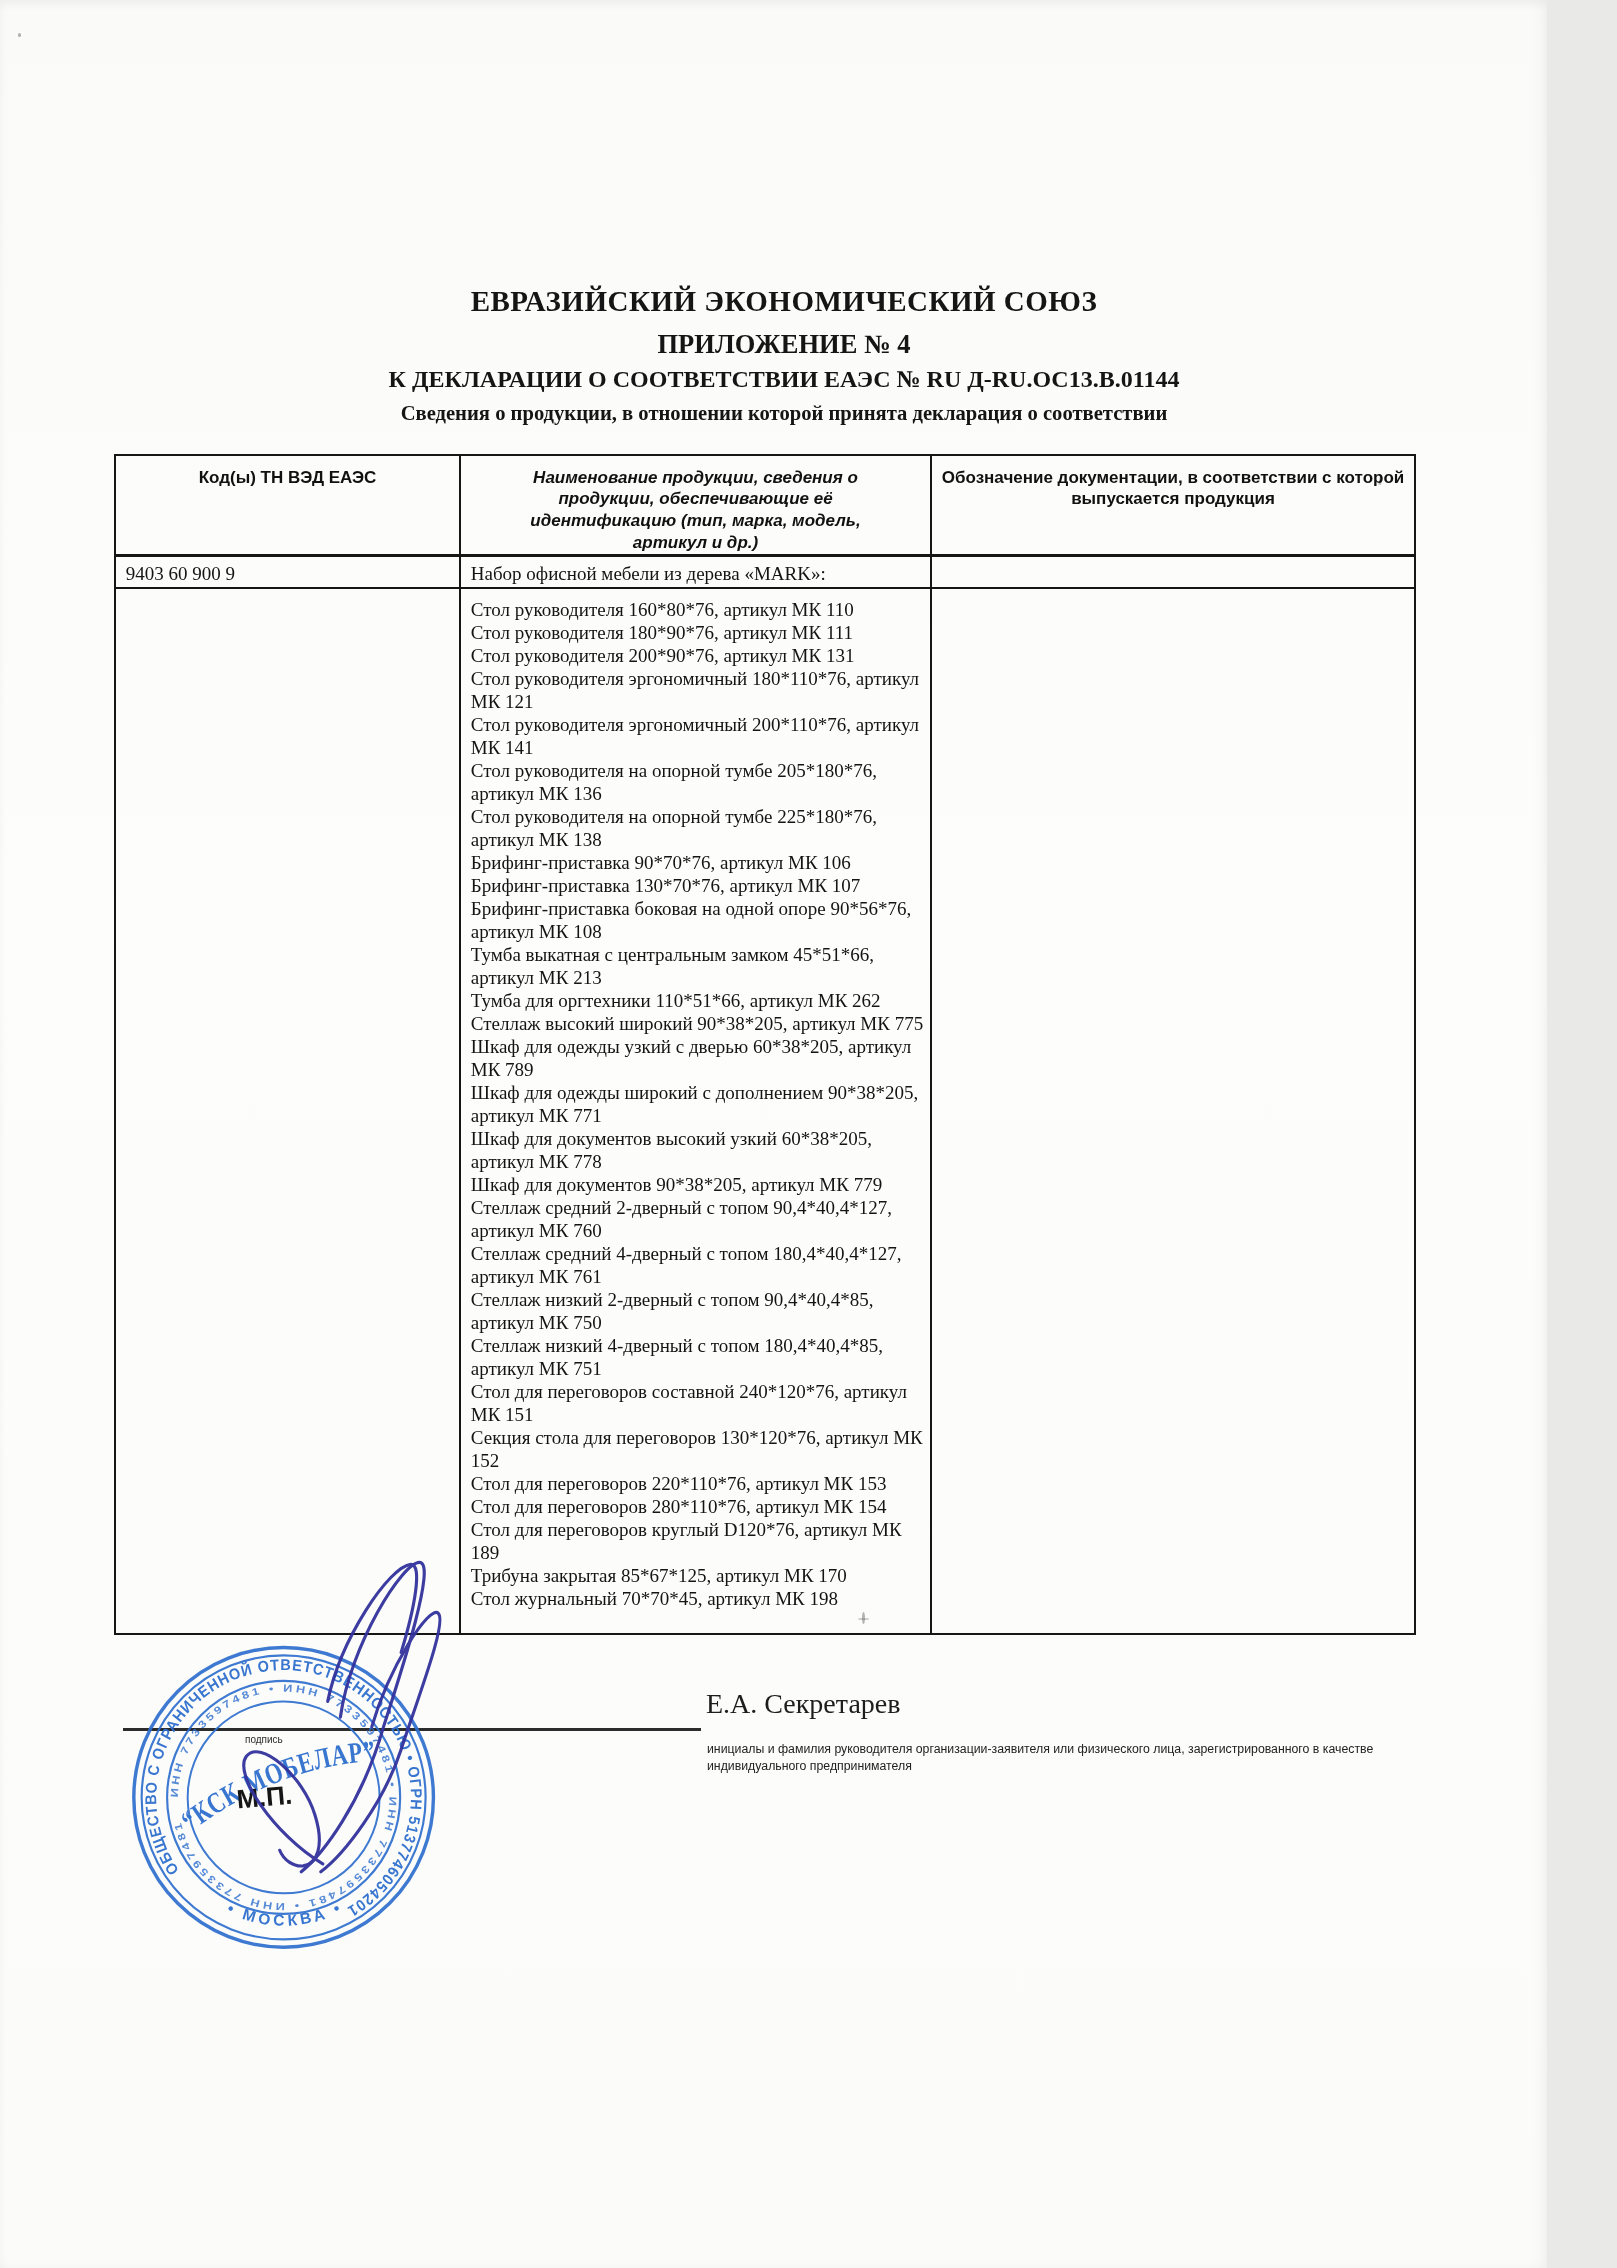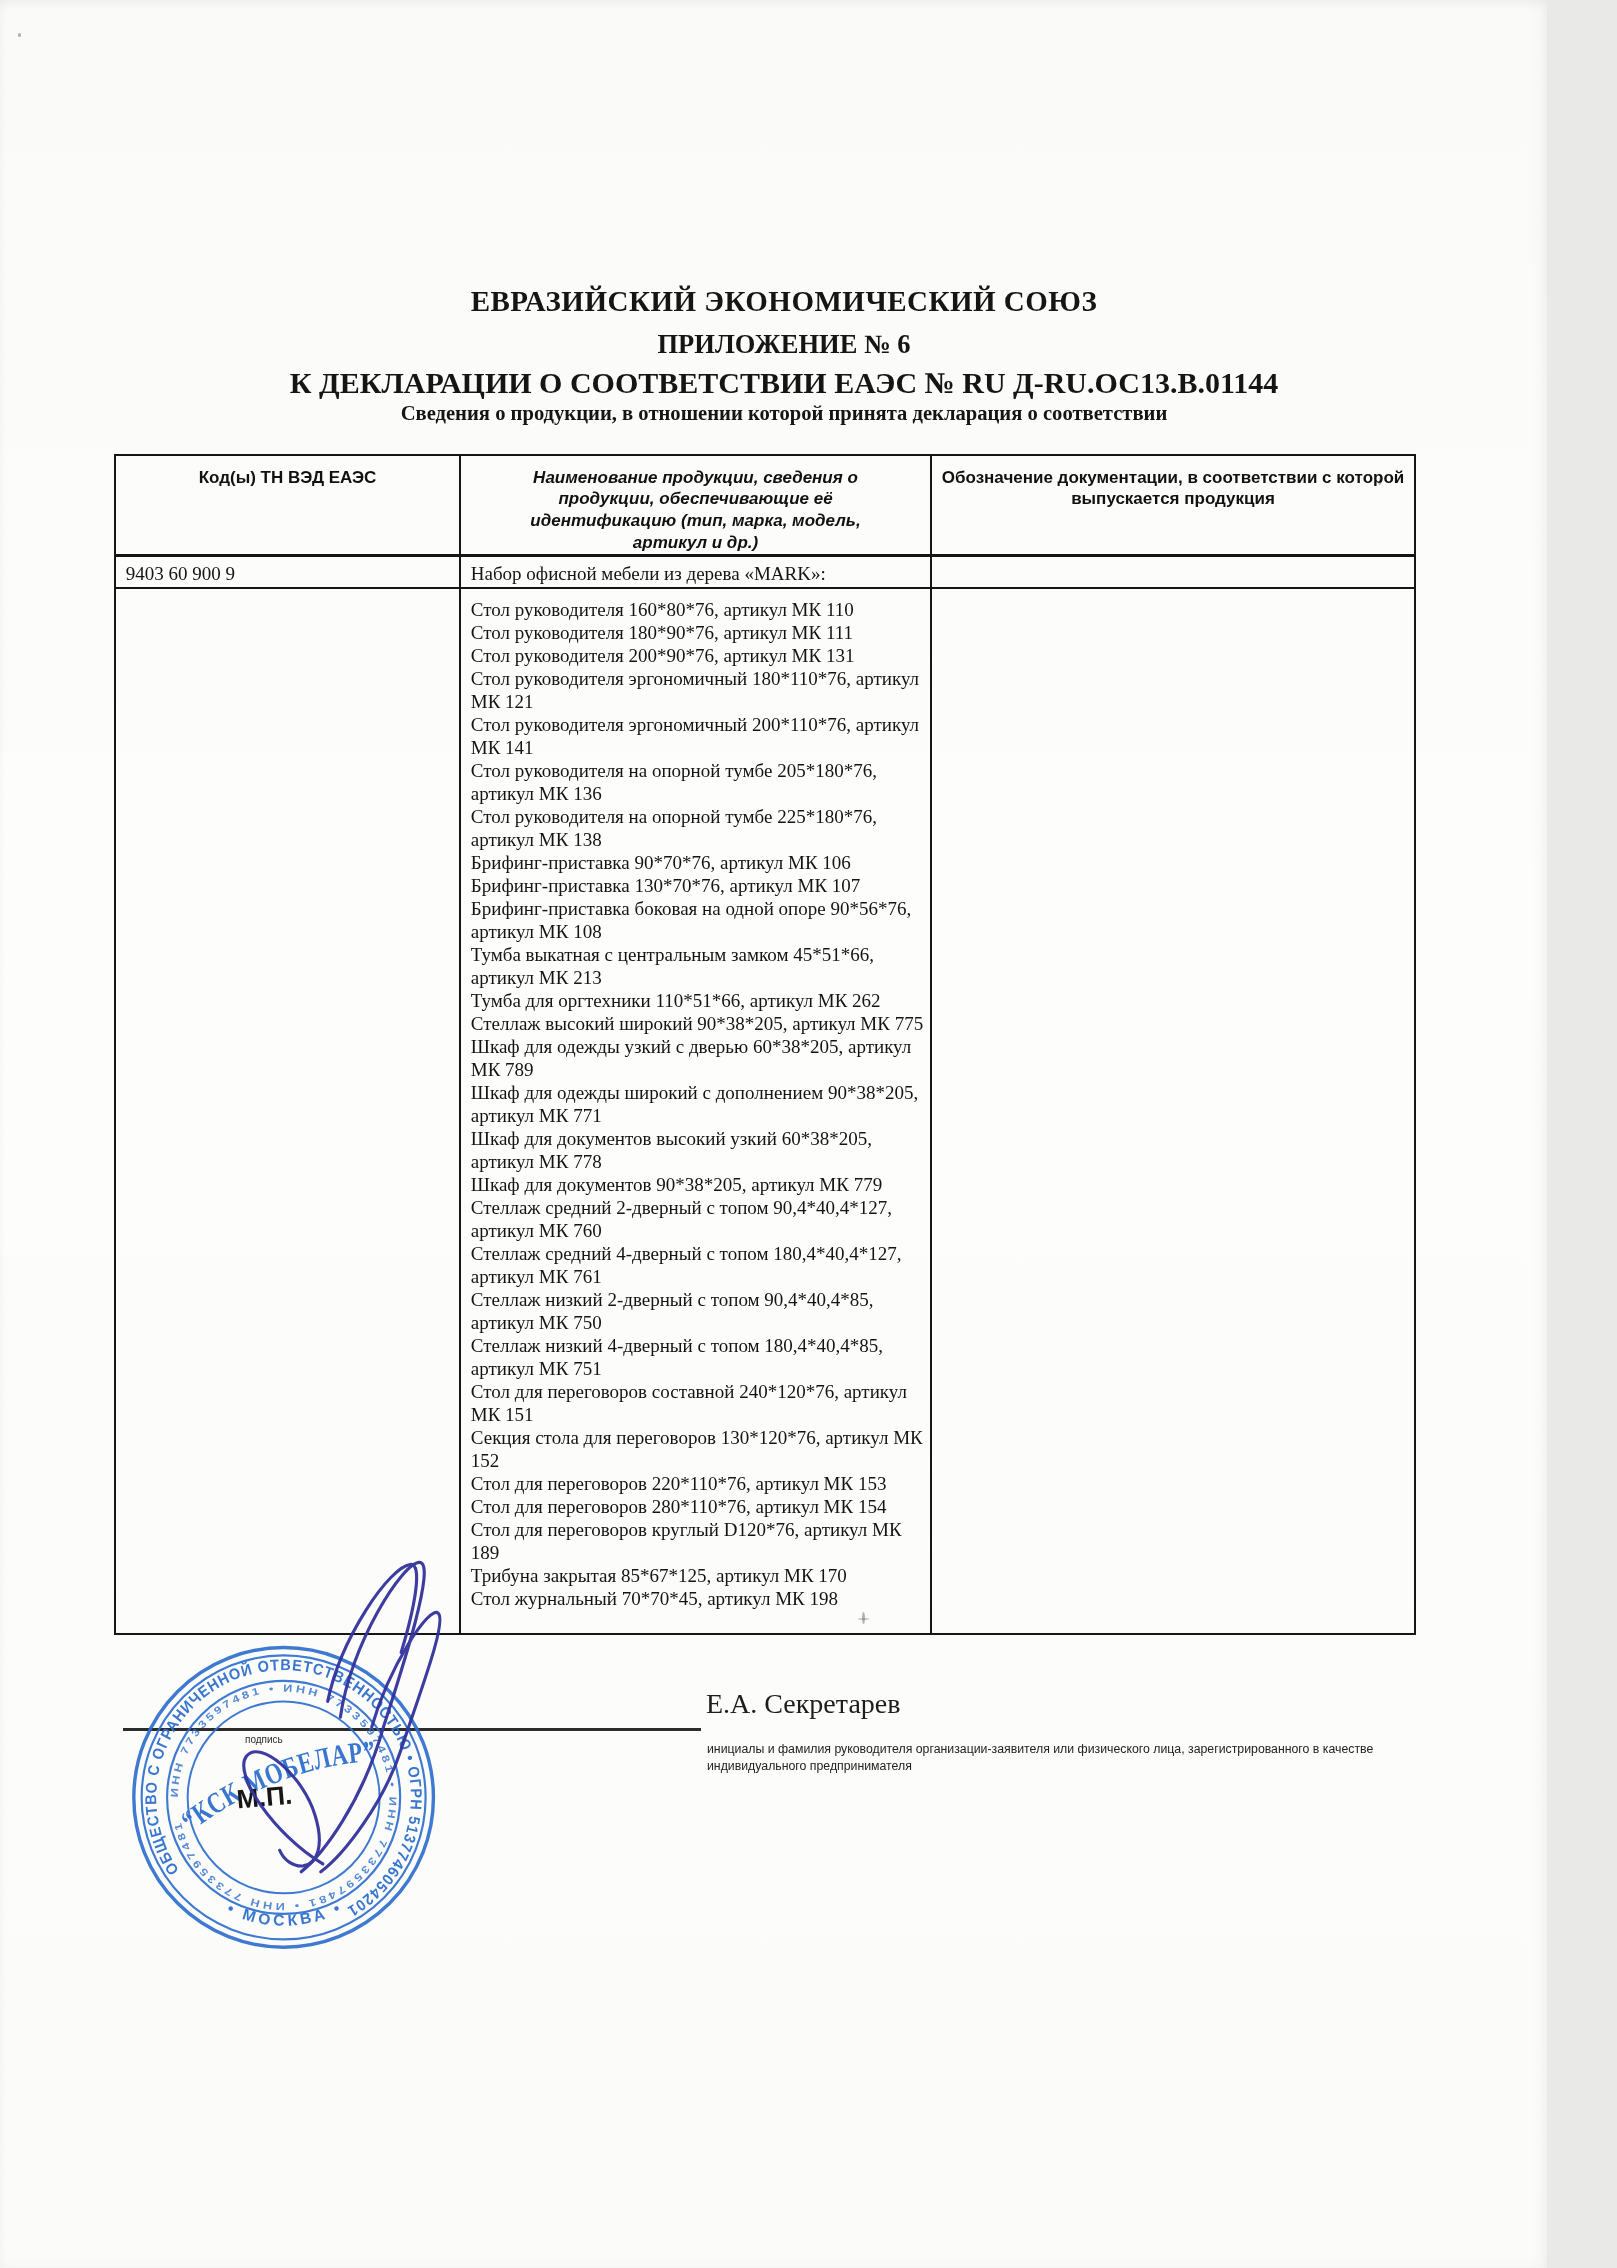--- a/index.html
+++ b/index.html
@@ -11,21 +11,21 @@
   .page{
     position:relative;width:1547px;height:2268px;overflow:hidden;
     background:linear-gradient(180deg,#fafaf8 0%,#fdfdfc 40%,#fbfbf9 100%);
     box-shadow:inset 0 3.9px 9.8px rgba(0,0,0,0.04), inset -5.9px 0 13.7px rgba(0,0,0,0.03);
     color:#1c1c1c;
   }
   
   .t-center{position:absolute;left:0;width:1568px;text-align:center;font-weight:bold;color:#151515;}
   .t1{top:285px;font-size:29px;letter-spacing:0.5px;}
   .t2{top:329px;font-size:26.5px;}
-  .t3{top:366px;font-size:30px;}
+  .t3{top:366px;font-size:24px;}
   .t4{top:402px;font-size:20.6px;}
   
   table.doc{
     position:absolute;left:114px;top:454px;
     width:1302px;table-layout:fixed;
     border-collapse:separate;border-spacing:0;
     border:2.9px solid #161616;
   }
   table.doc col.c1{width:345px;}
   table.doc col.c2{width:471px;}
@@ -76,21 +76,21 @@
 <body>
 
 <div class="page">
 
   <div class="speck a"></div>
   <div class="speck b"></div>
   <div class="speck c"></div>
   <div class="speck d"></div>
 
   <div class="t-center t1">ЕВРАЗИЙСКИЙ ЭКОНОМИЧЕСКИЙ СОЮЗ</div>
-  <div class="t-center t2">ПРИЛОЖЕНИЕ № 6</div>
+  <div class="t-center t2">ПРИЛОЖЕНИЕ № 4</div>
   <div class="t-center t3">К ДЕКЛАРАЦИИ О СООТВЕТСТВИИ ЕАЭС № RU Д-RU.ОС13.В.01144</div>
   <div class="t-center t4">Сведения о продукции, в отношении которой принята декларация о соответствии</div>
 
   <table class="doc">
     <colgroup>
         <col class="c1">
         <col class="c2">
         <col class="c3">
       </colgroup>
     <tbody>

